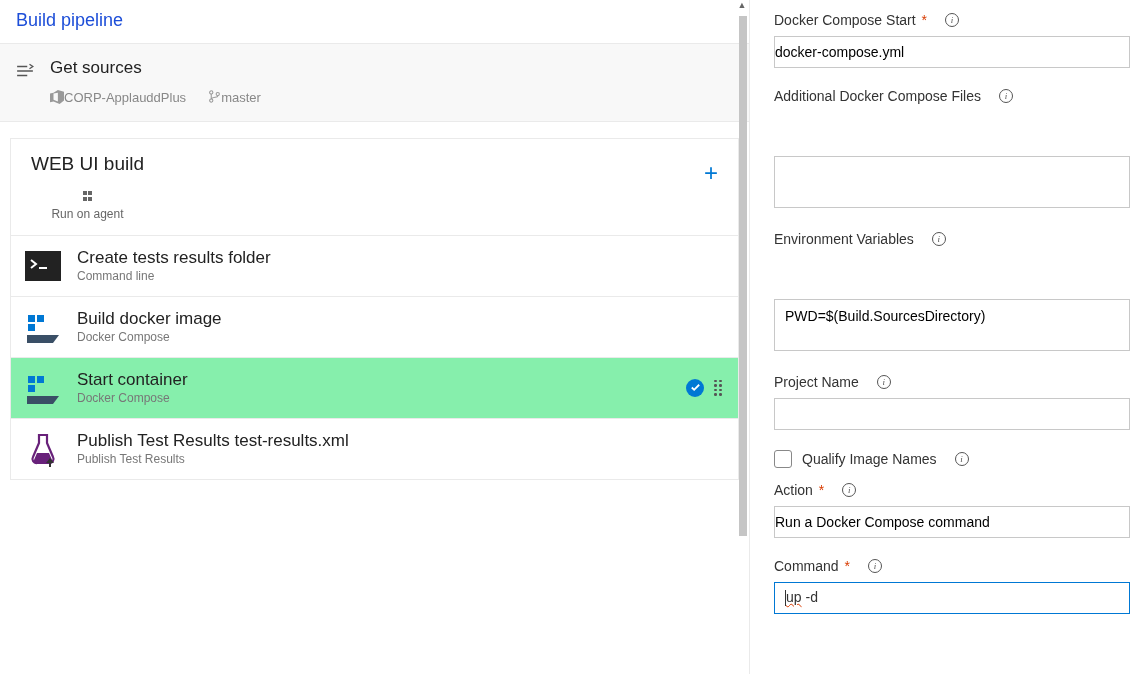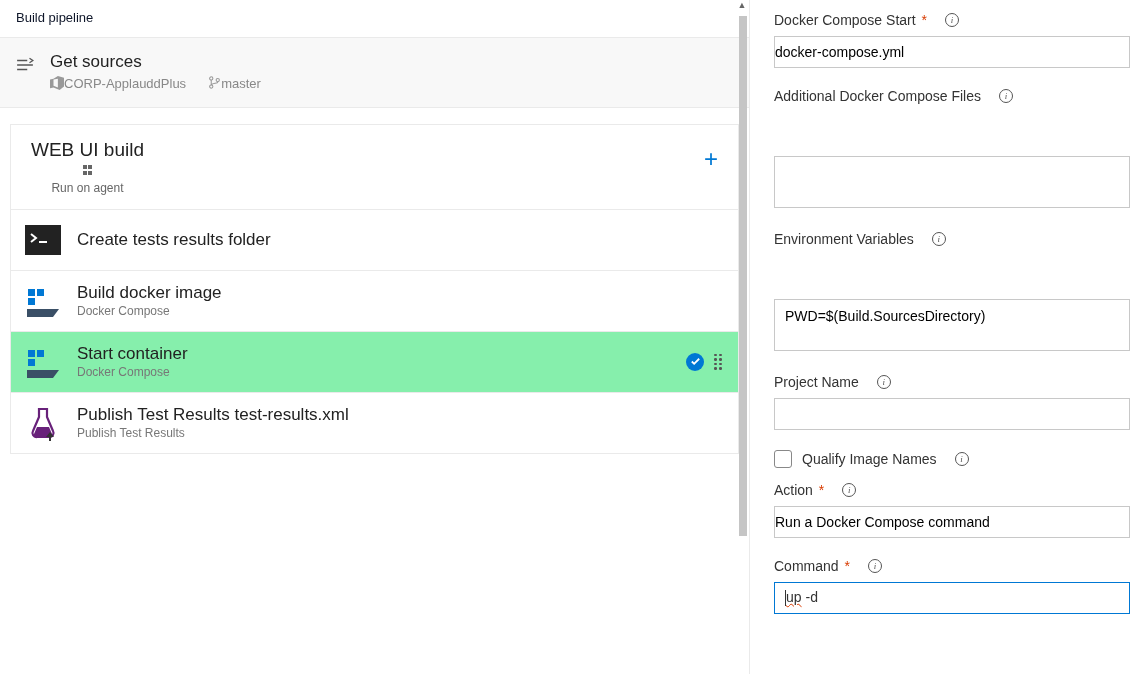--- a/index.html
+++ b/index.html
@@ -47,41 +47,41 @@
       position: absolute;
       right: 2px;
       top: 16px;
       width: 8px;
       height: 520px;
       background: #c5c5c5;
       border-radius: 0;
     }
     .pipeline-header {
       padding: 10px 16px 12px 16px;
-      font-size: 13px;
-      color: #0f172a;
+      font-size: 18px;
+      color: #1d4ed8;
       border-bottom: 1px solid #eaeaea;
     }
     .sources-row {
       display: flex;
       align-items: flex-start;
       padding: 14px 16px 16px 16px;
       background: #f8f8f8;
       border-bottom: 1px solid #eaeaea;
     }
     .sources-icon {
       width: 22px;
       margin-right: 12px;
       color: #555;
       padding-top: 4px;
     }
     .sources-title {
       font-size: 17px;
       color: #222;
-      margin-bottom: 4px;
+      margin-bottom: 12px;
     }
     .sources-meta {
       display: flex;
       gap: 22px;
       font-size: 13px;
       color: #888;
       align-items: center;
     }
     .meta-item { display: flex; align-items: flex-start; }
     .agent-row {
@@ -91,21 +91,21 @@
       align-items: flex-start;
       justify-content: space-between;
       margin: 16px 10px 0 10px;
       border: 1px solid #eaeaea;
       border-bottom: 1px solid #eaeaea;
     }
     .agent-left {}
     .agent-title {
       font-size: 19px;
       color: #222;
-      margin-bottom: 4px;
+      margin-bottom: 16px;
       font-weight: 400;
     }
     .agent-sub {
       font-size: 12px;
       color: #666;
       display: flex;
       align-items: center;
       gap: 6px;
       flex-direction: column;
     }
@@ -317,20 +317,21 @@
 
     <div class="task-row">
       <div class="task-icon">
         <svg viewBox="0 0 36 36" width="36" height="36">
             <rect x="0" y="3" width="36" height="30" fill="#222"></rect>
             <path d="M6 12l5 4-5 4M14 20h8" stroke="#fff" stroke-width="2" fill="none"></path>
           </svg>
       </div>
       <div class="task-text">
         <div class="task-title">Create tests results folder</div>
+        <div class="task-sub">Command line</div>
       </div>
     </div>
 
     <div class="task-row">
       <div class="task-icon">
         <svg viewBox="0 0 36 36" width="36" height="36">
             <rect x="3" y="6" width="7" height="7" fill="#0078d4"></rect>
             <rect x="12" y="6" width="7" height="7" fill="#0078d4"></rect>
             <rect x="3" y="15" width="7" height="7" fill="#0078d4"></rect>
             <path d="M2 26h32l-6 8H2z" fill="#3a4f66"></path>

